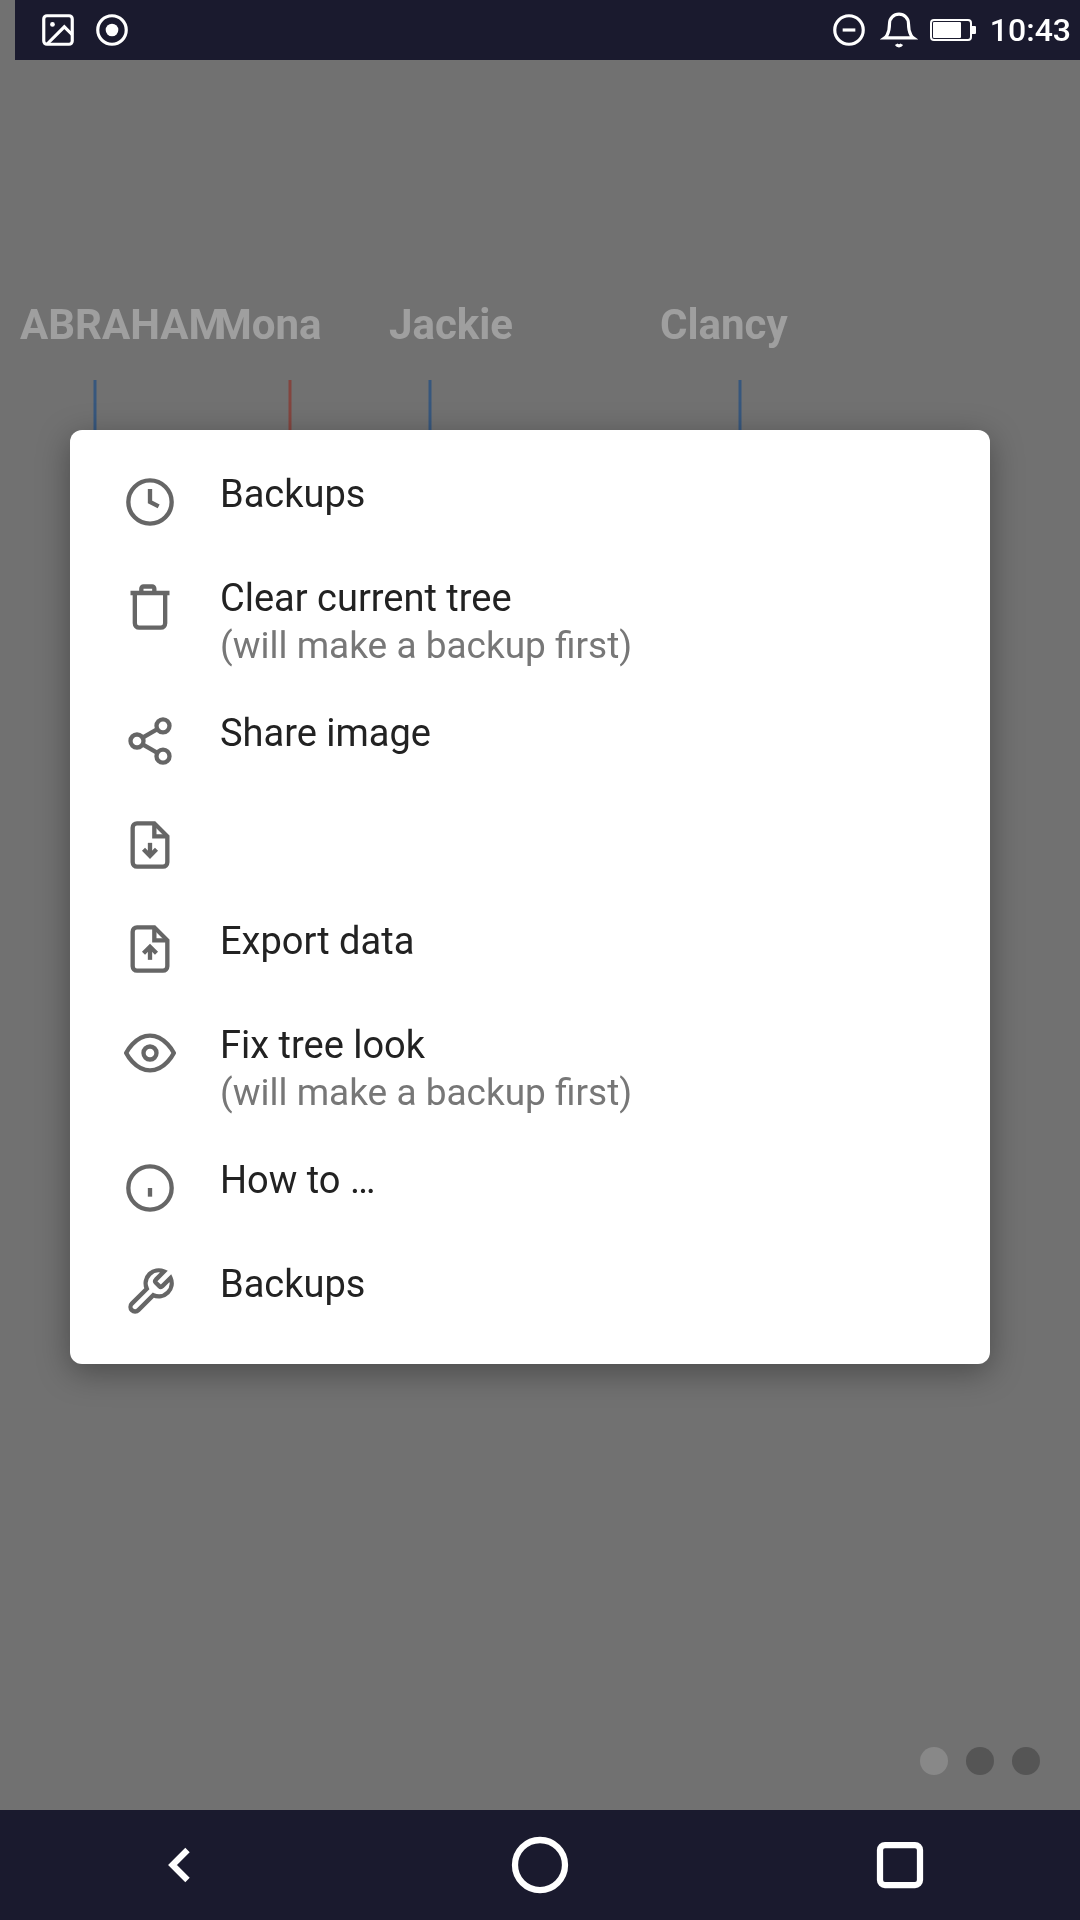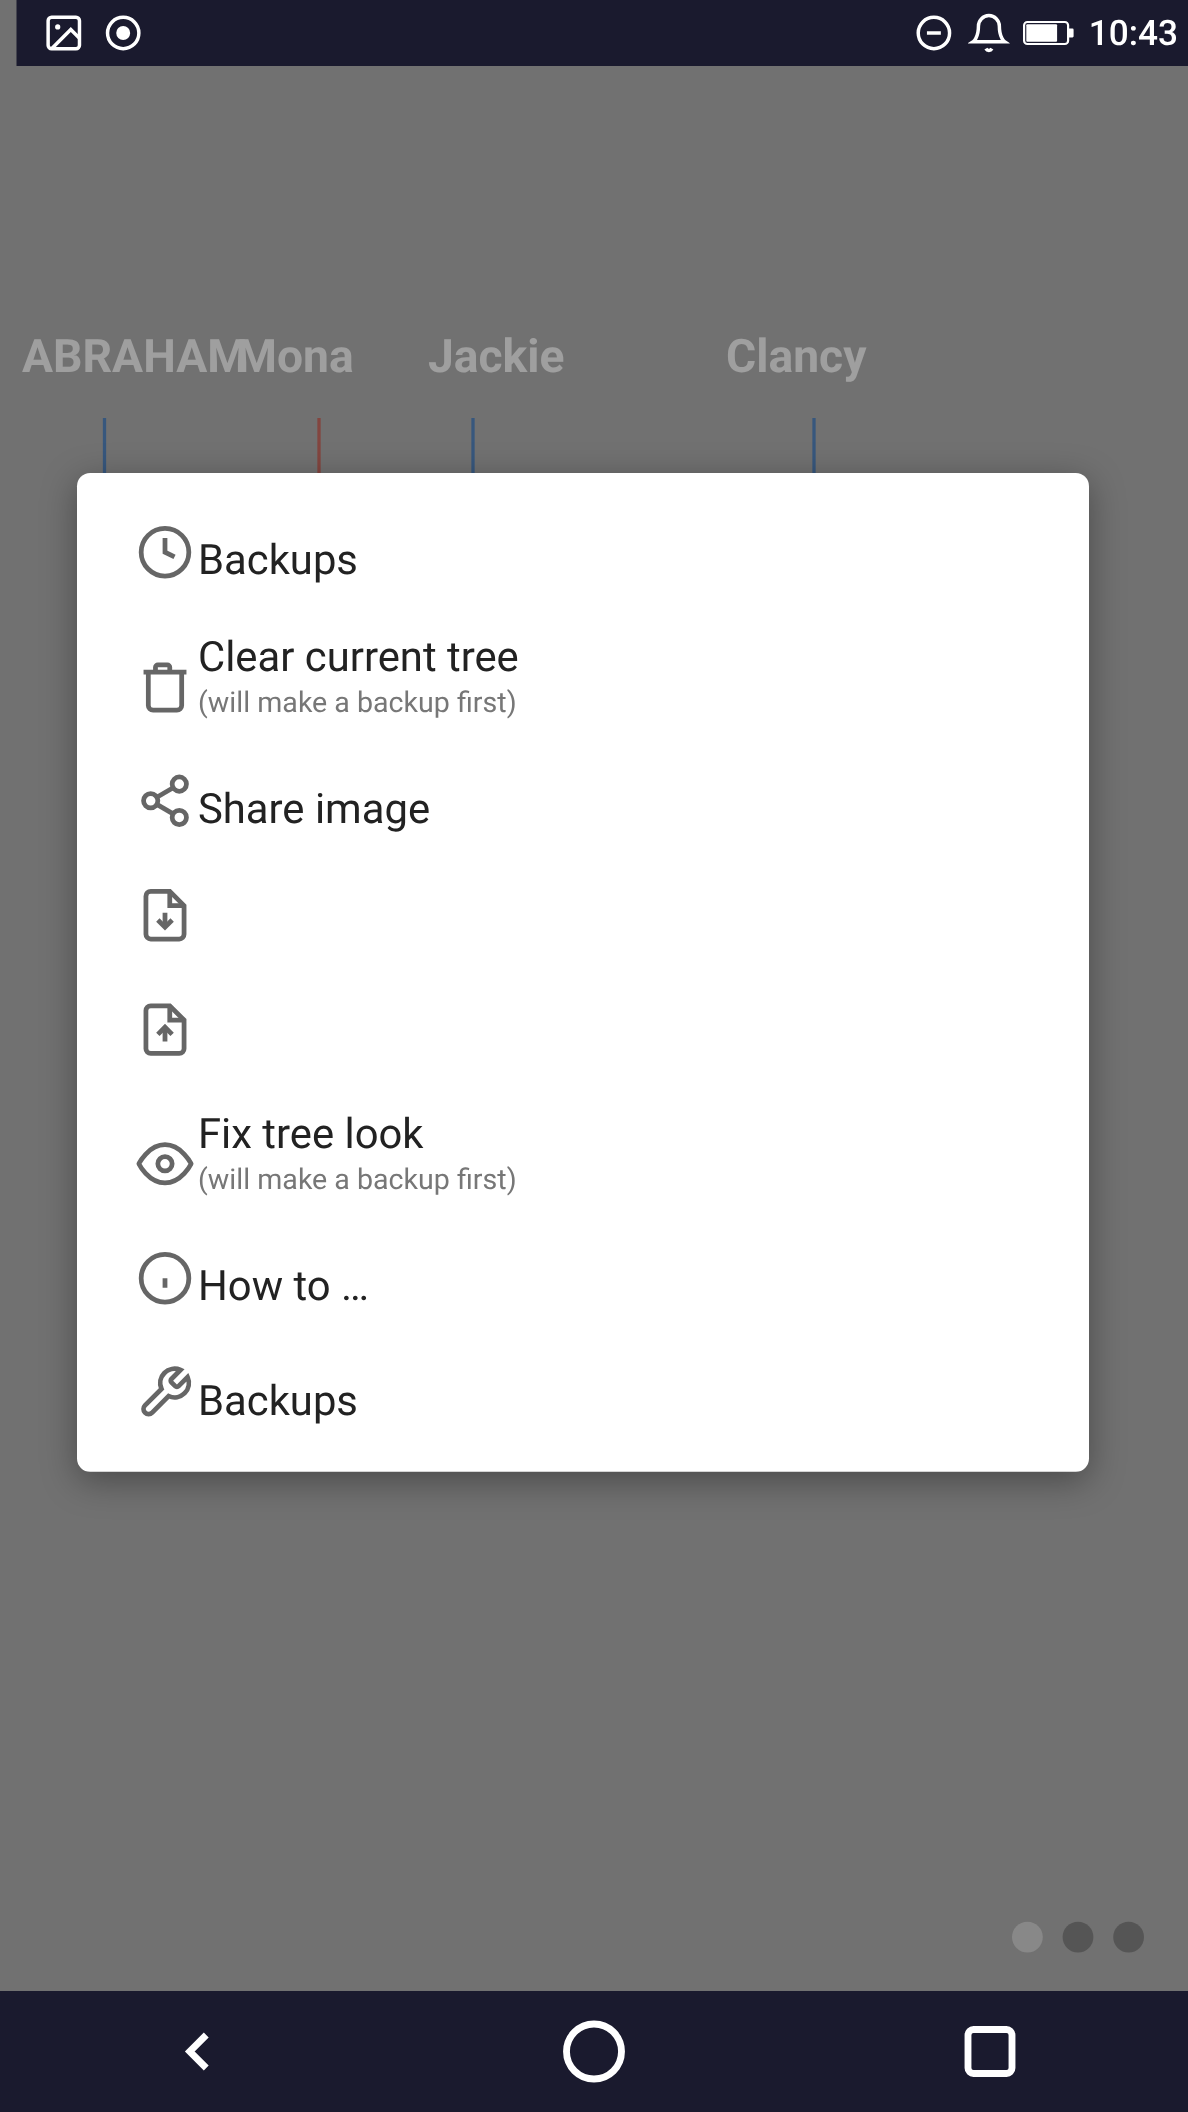--- a/index.html
+++ b/index.html
@@ -85,23 +85,24 @@
       width: 920px;
       background: #ffffff;
       border-radius: 12px;
       z-index: 10;
       padding: 20px 0;
       box-shadow: 0 8px 32px rgba(0,0,0,0.35);
     }
 
     .menu-item {
       display: flex;
-      align-items: flex-end;
+      align-items: flex-start;
       padding: 22px 50px;
       cursor: pointer;
+      gap: 40px;
     }
 
     .menu-icon {
       width: 60px;
       height: 60px;
       flex-shrink: 0;
       display: flex;
       align-items: center;
       justify-content: center;
     }
@@ -120,21 +121,21 @@
       gap: 4px;
     }
 
     .menu-label {
       font-size: 38px;
       color: #222;
       font-weight: 400;
     }
 
     .menu-sublabel {
-      font-size: 26px;
+      font-size: 37px;
       color: #777;
     }
 
     
     .nav-bar {
       position: absolute;
       bottom: 0;
       left: 0;
       width: 100%;
       height: 110px;
@@ -319,20 +320,23 @@
 
   <div class="menu-item">
     <div class="menu-icon">
       <svg viewBox="0 0 24 24">
         <path d="M14 2H6a2 2 0 0 0-2 2v16a2 2 0 0 0 2 2h12a2 2 0 0 0 2-2V8z" stroke="#666" stroke-width="2" fill="none"></path>
         <polyline points="14,2 14,8 20,8" stroke="#666" stroke-width="2" fill="none"></polyline>
         <line x1="12" y1="11" x2="12" y2="17" stroke="#666" stroke-width="2"></line>
         <polyline points="9,14 12,11 15,14" stroke="#666" stroke-width="2" fill="none"></polyline>
       </svg>
     </div>
+    <div class="menu-text-group">
+      <span class="menu-label">Export data</span>
+    </div>
   </div>
 
   <div class="menu-item">
     <div class="menu-icon">
       <svg viewBox="0 0 24 24">
         <path d="M1 12s4-8 11-8 11 8 11 8-4 8-11 8-11-8-11-8z" stroke="#666" stroke-width="2" fill="none"></path>
         <circle cx="12" cy="12" r="3" stroke="#666" stroke-width="2" fill="none"></circle>
       </svg>
     </div>
     <div class="menu-text-group">

